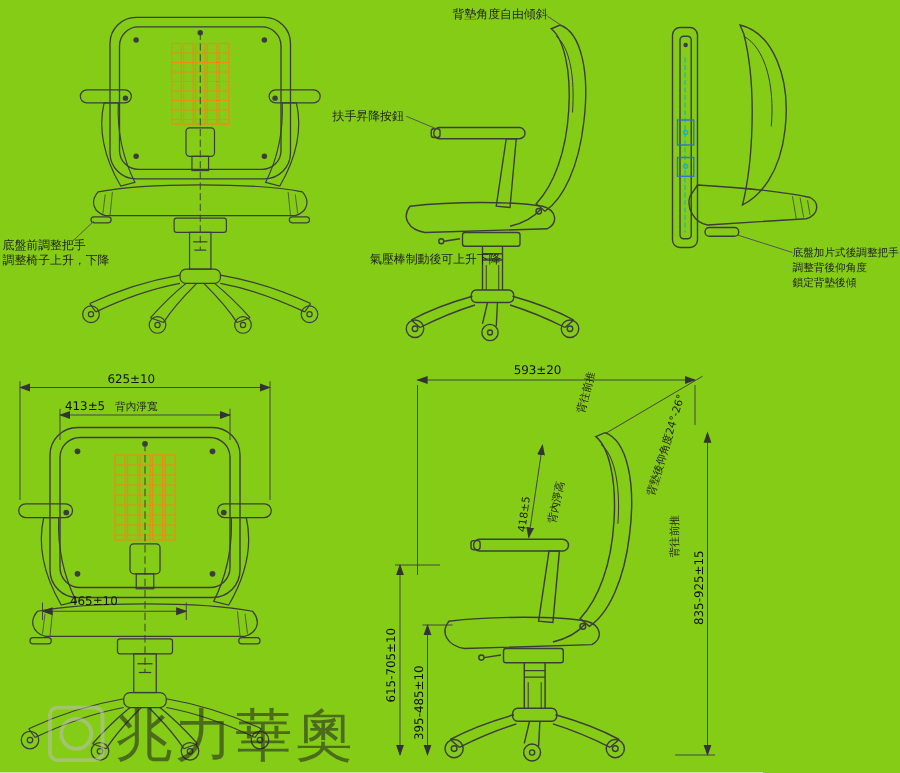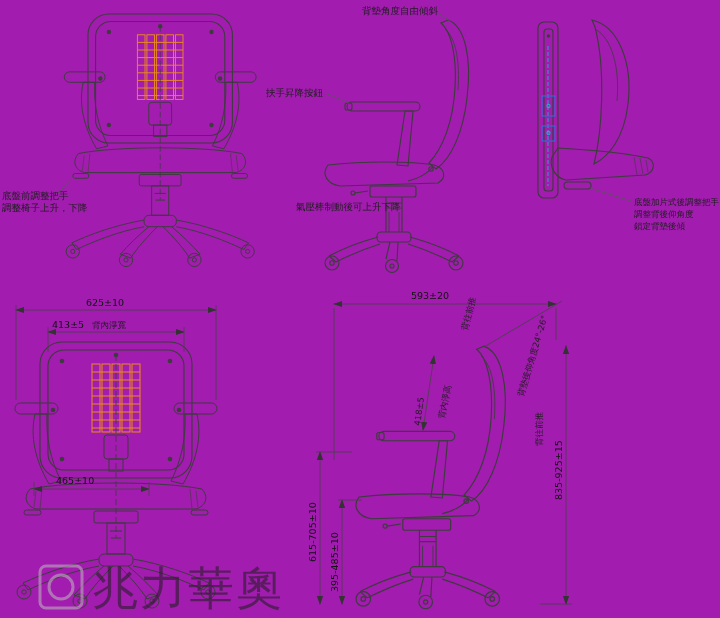--- a/index.html
+++ b/index.html
@@ -1,16 +1,16 @@
 <!DOCTYPE html>
 <html><head>
 <meta charset="utf-8">
 <style>
   html,body{margin:0;padding:0;background:#ffffff;}
-  #stage{position:relative;width:720px;height:618px;background:#a21caf;overflow:hidden;}
+  #stage{position:relative;width:720px;height:618px;background:#84cc16;overflow:hidden;}
   svg{position:absolute;left:0;top:0;}
   text{font-family:"DejaVu Sans",sans-serif;fill:#1e1e1e;}
   .t9{font-size:9.5px;}
   .t85{font-size:8.5px;}
   .dim{font-size:9.5px;fill:#111;}
   .wm{font-size:46px;font-family:"DejaVu Serif",serif;letter-spacing:2px;}
 </style>
 </head>
 <body>
 

